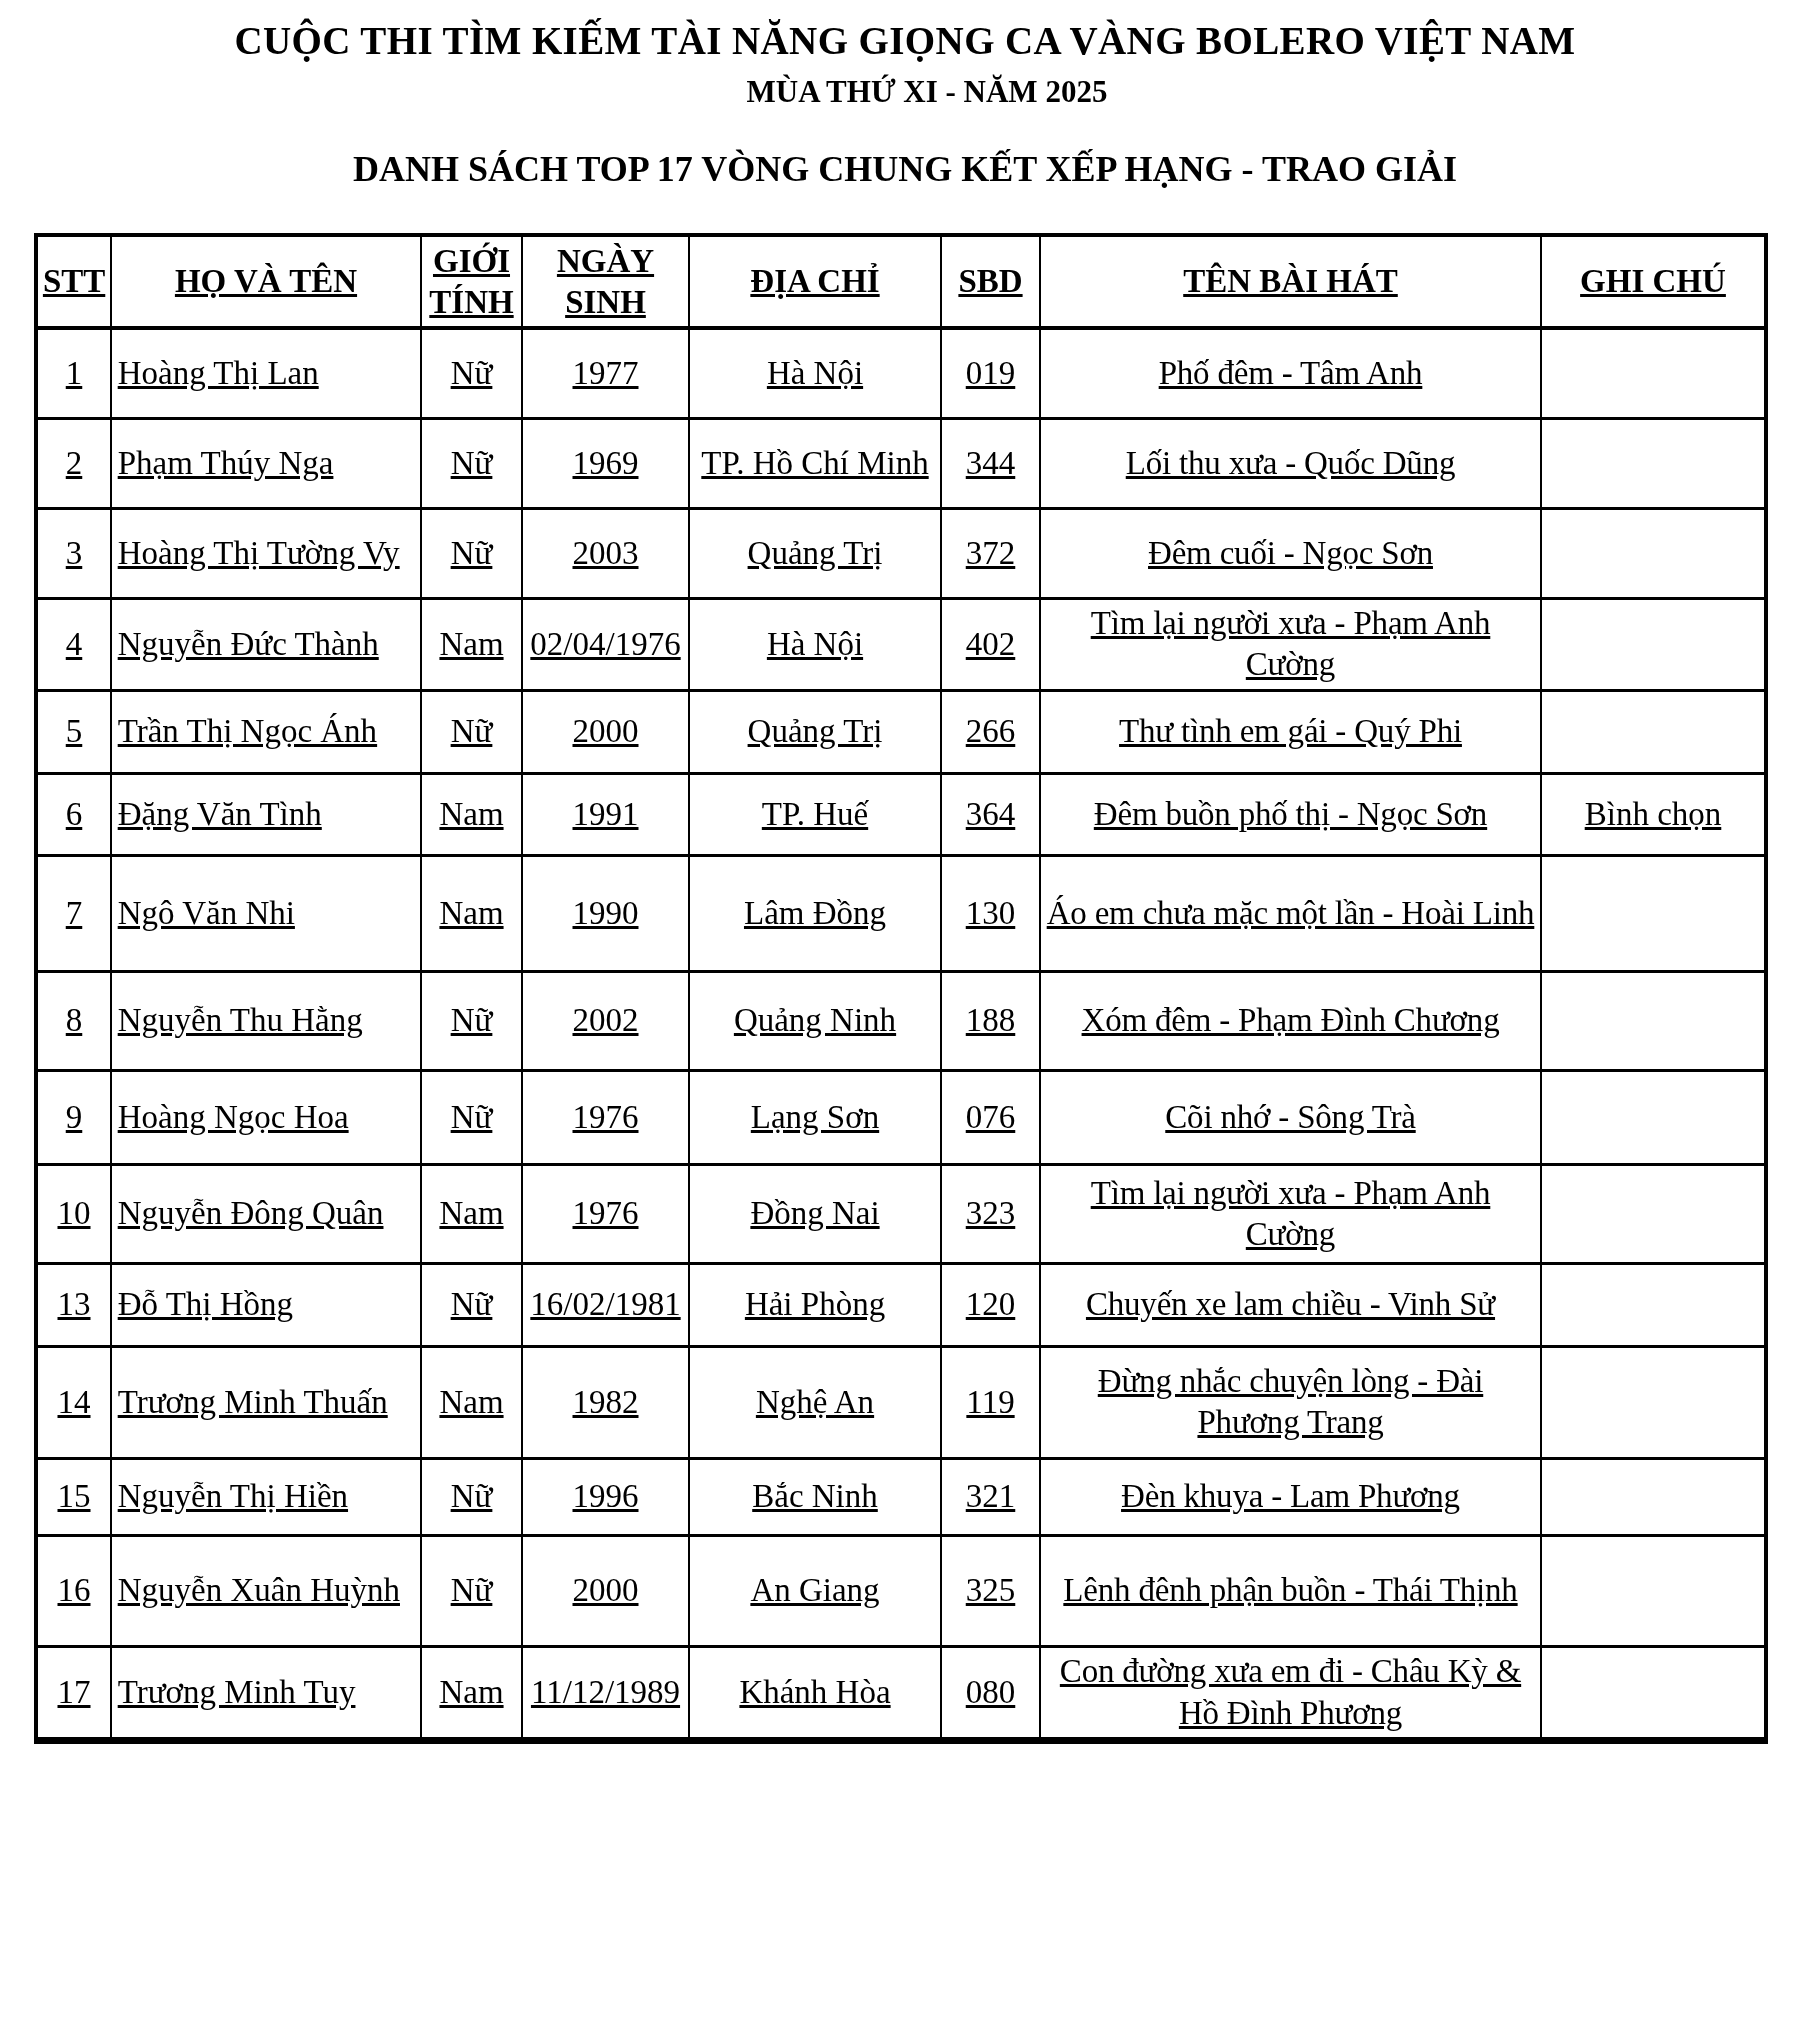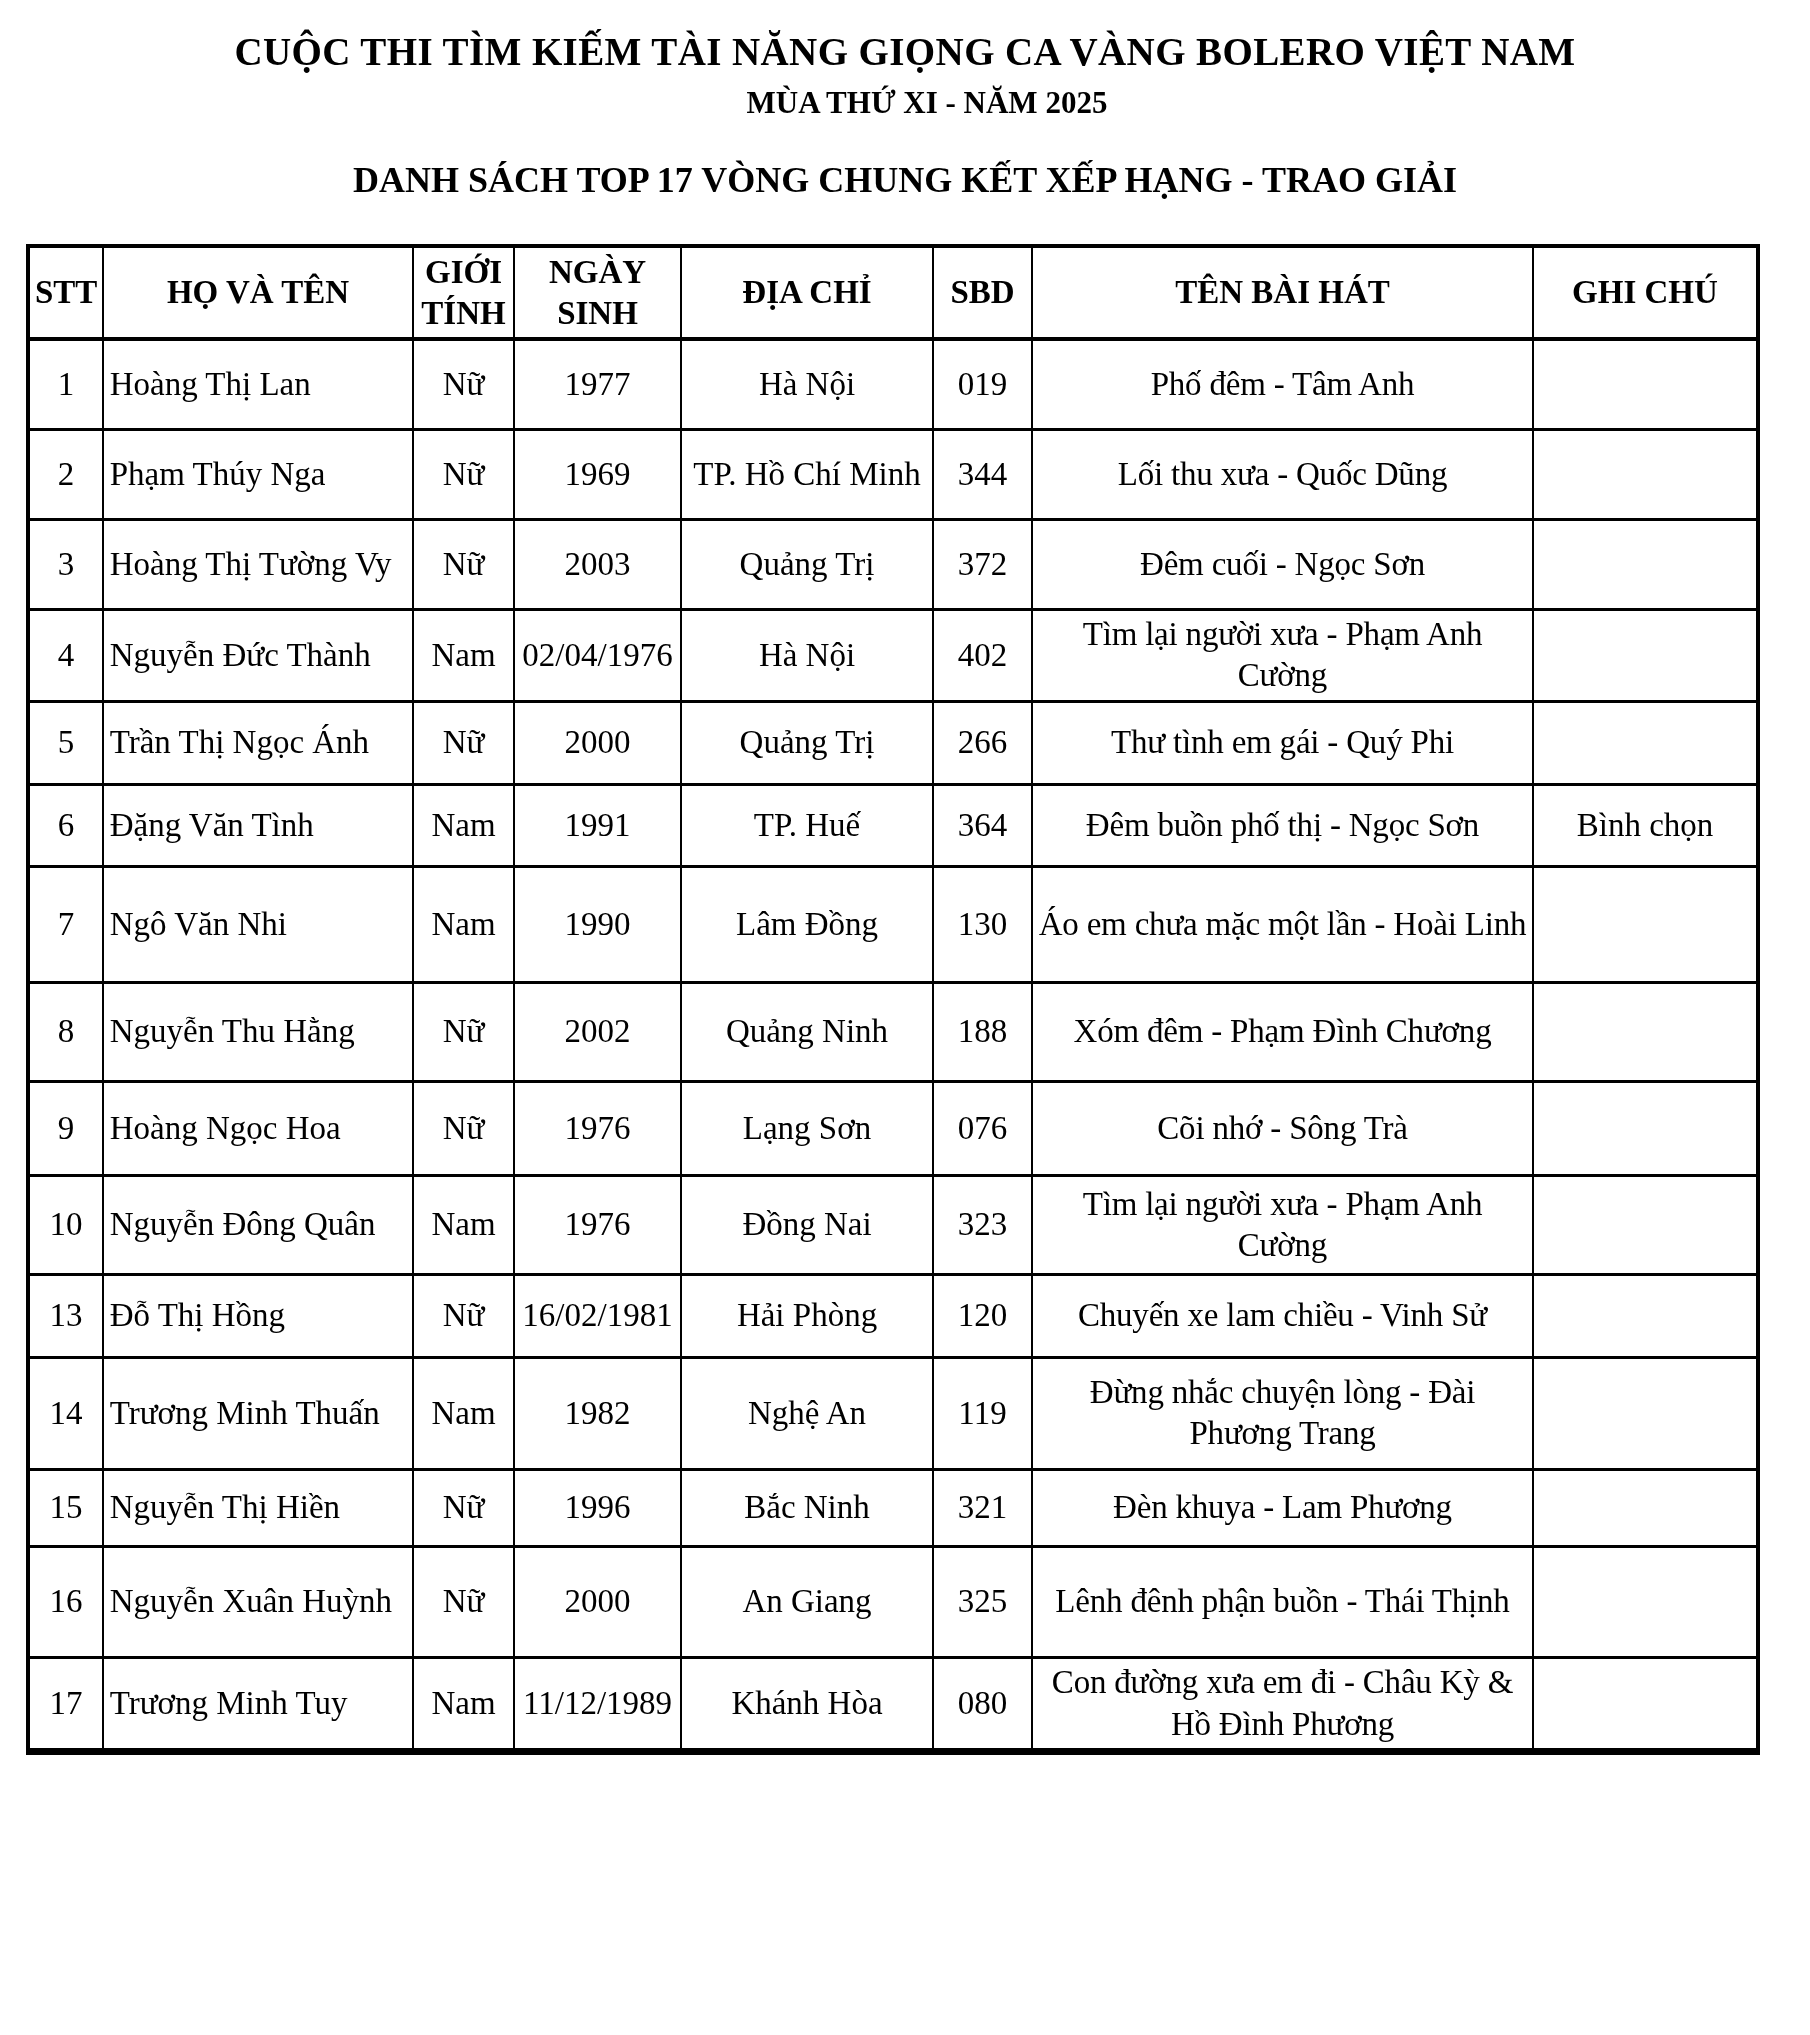--- a/index.html
+++ b/index.html
@@ -11,21 +11,21 @@
     width: 1810px;
     height: 2036px;
     overflow: hidden;
     font-family: "Liberation Serif", "DejaVu Serif", serif;
     color: #000000;
   }
   .page {
     width: 1810px;
     height: 2036px;
     box-sizing: border-box;
-    padding-top: 29px;
+    padding-top: 18px;
     background: #ffffff;
   }
   .doc-title {
     text-align: center;
     font-weight: bold;
     font-size: 39px;
     line-height: 1.2;
     letter-spacing: 0.4px;
   }
   .doc-season {
@@ -40,24 +40,25 @@
     text-align: center;
     font-weight: bold;
     font-size: 36px;
     line-height: 1.2;
     margin-top: 38px;
   }
   table.roster {
     border-collapse: collapse;
     table-layout: fixed;
     width: 1729px;
-    margin-left: 26px;
+    margin-left: 34px;
     margin-top: 42px;
     border: 4.1px solid #000000;
     border-bottom-width: 7.3px;
+    text-decoration: underline;
   }
   col.c-stt     { width: 75px; }
   col.c-name    { width: 310px; }
   col.c-gender  { width: 101px; }
   col.c-dob     { width: 167px; }
   col.c-address { width: 252px; }
   col.c-sbd     { width: 99px; }
   col.c-song    { width: 501px; }
   col.c-note    { width: 225px; }
 

